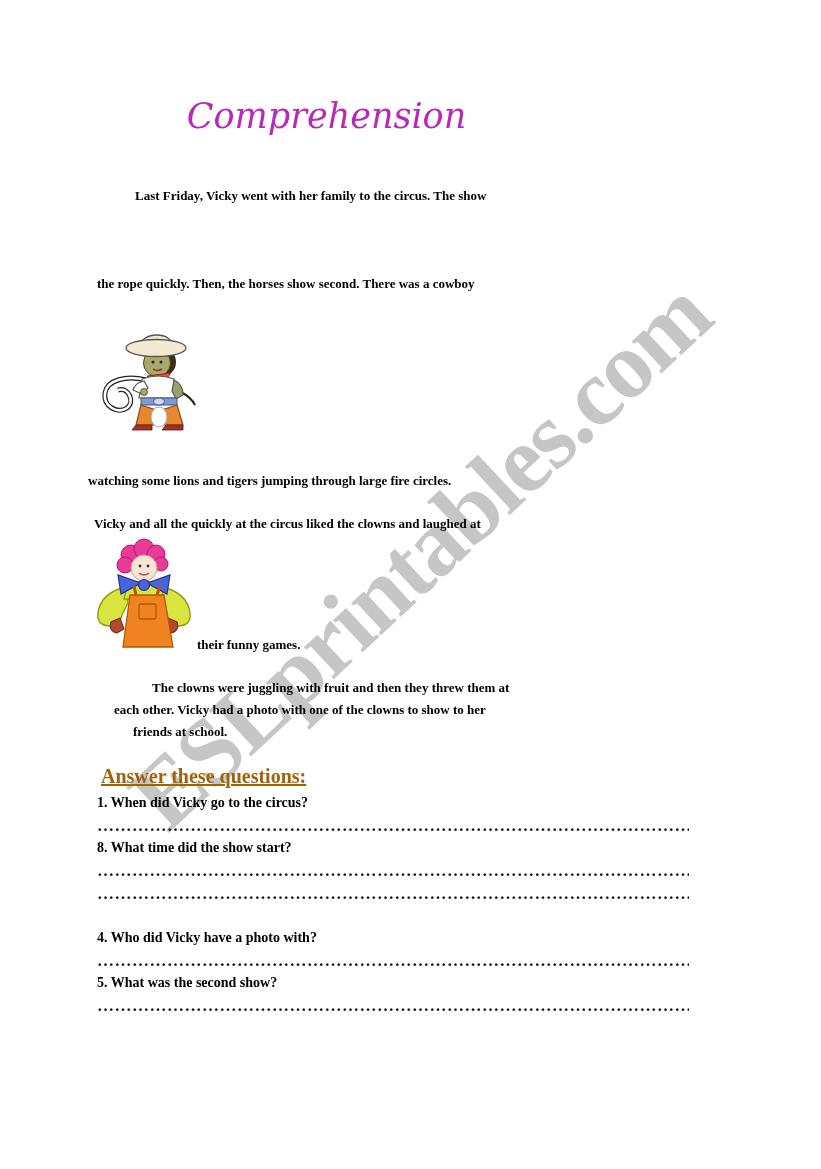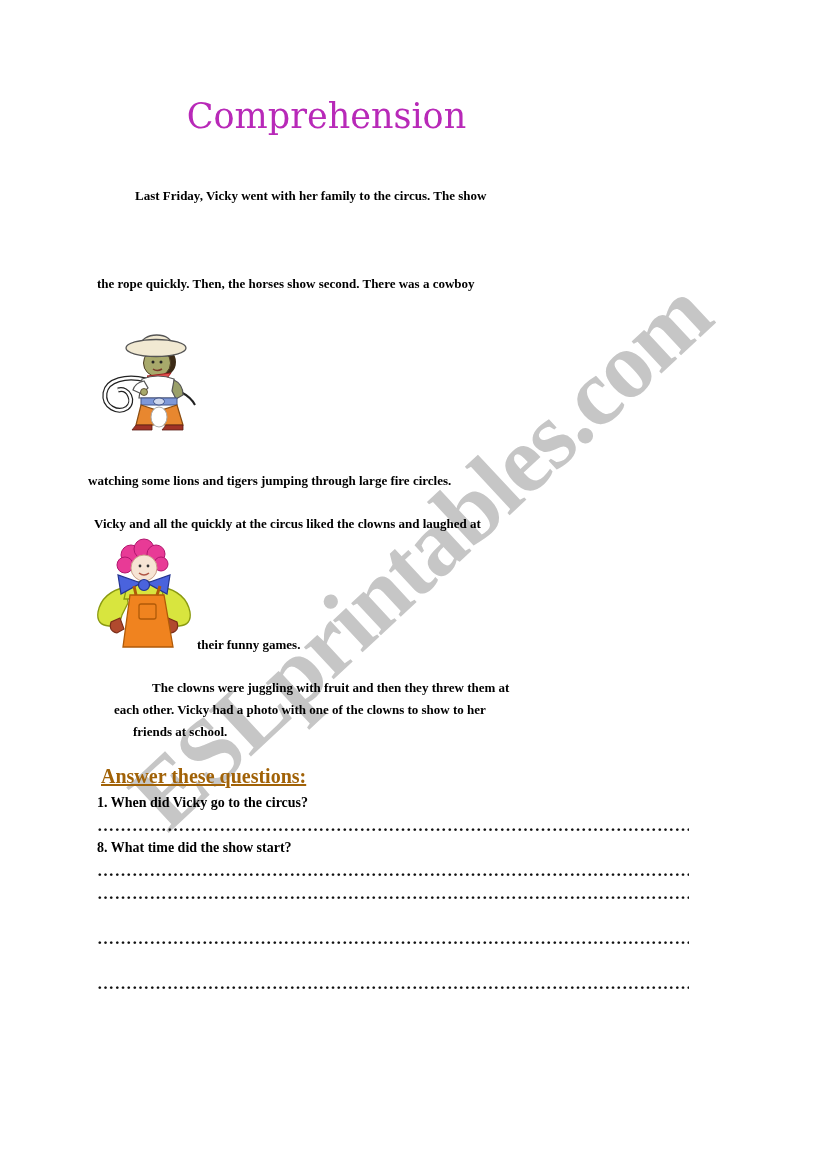--- a/index.html
+++ b/index.html
@@ -11,21 +11,21 @@
   .watermark{
     position:absolute;left:-20px;top:500px;width:880px;
     text-align:center;font-size:95px;font-weight:bold;
     color:#c6c6c6;letter-spacing:-2px;white-space:nowrap;
     transform:rotate(-43deg);z-index:0;user-select:none;
   }
   
   .content{position:absolute;inset:0;z-index:1;}
   .page-title{
     position:absolute;top:96px;left:0;width:653px;text-align:center;
-    font-family:"DejaVu Serif", serif;
+    font-family:"DejaVu Serif", serif;font-style:italic;
     font-size:35px;color:#b829b8;margin:0;font-weight:500;
   }
   .bodyline{
     position:absolute;font-size:13px;font-weight:bold;color:#000;
     white-space:nowrap;line-height:18px;
   }
   .p1l1{left:135px;top:187px;}
   .p1l2{left:99px; top:231px;}
   .p1l3{left:97px; top:275px;}
   .p1l4{left:99px; top:299px;}
@@ -155,20 +155,22 @@
       <div class="answer-line">………………………………………………………………………………………………………………………………………………………………………………………………………………………………………………………………</div>
     </div>
     <div class="question-item">
       <div class="question-label">8. What time did the show start?</div>
       <div class="answer-line">………………………………………………………………………………………………………………………………………………………………………………………………………………………………………………………………</div>
     </div>
     <div class="question-item">
       <div class="answer-line">………………………………………………………………………………………………………………………………………………………………………………………………………………………………………………………………</div>
     </div>
     <div class="question-item">
+      <div class="question-label">4. Who did Vicky have a photo with?</div>
       <div class="answer-line">………………………………………………………………………………………………………………………………………………………………………………………………………………………………………………………………</div>
     </div>
     <div class="question-item">
+      <div class="question-label">5. What was the second show?</div>
       <div class="answer-line">………………………………………………………………………………………………………………………………………………………………………………………………………………………………………………………………</div>
     </div>
   </div>
 
 </div>
 
 </body></html>

